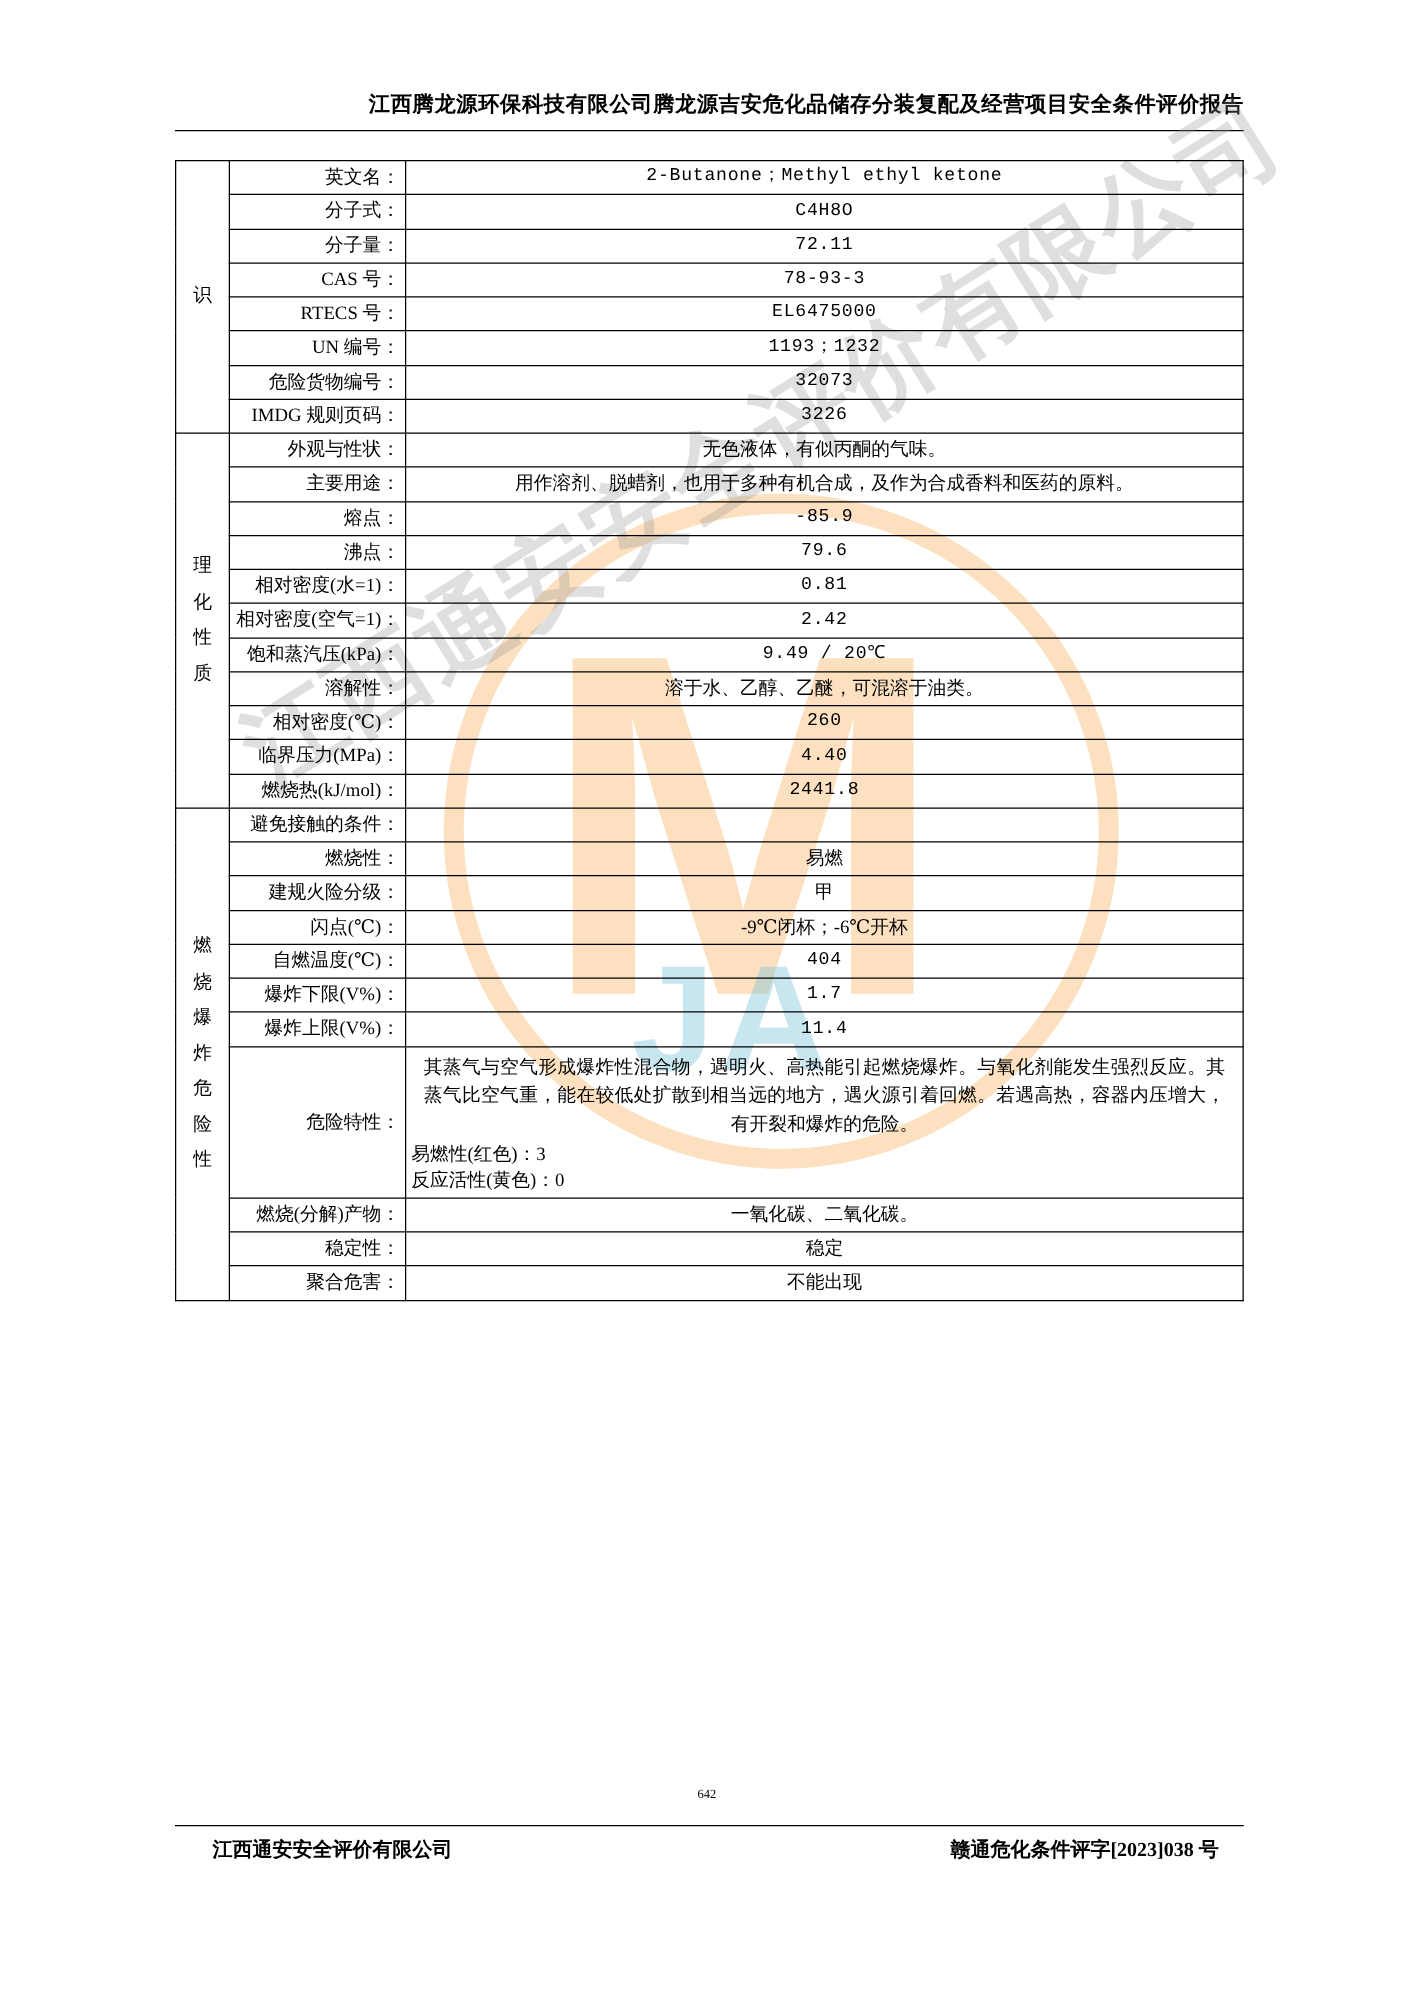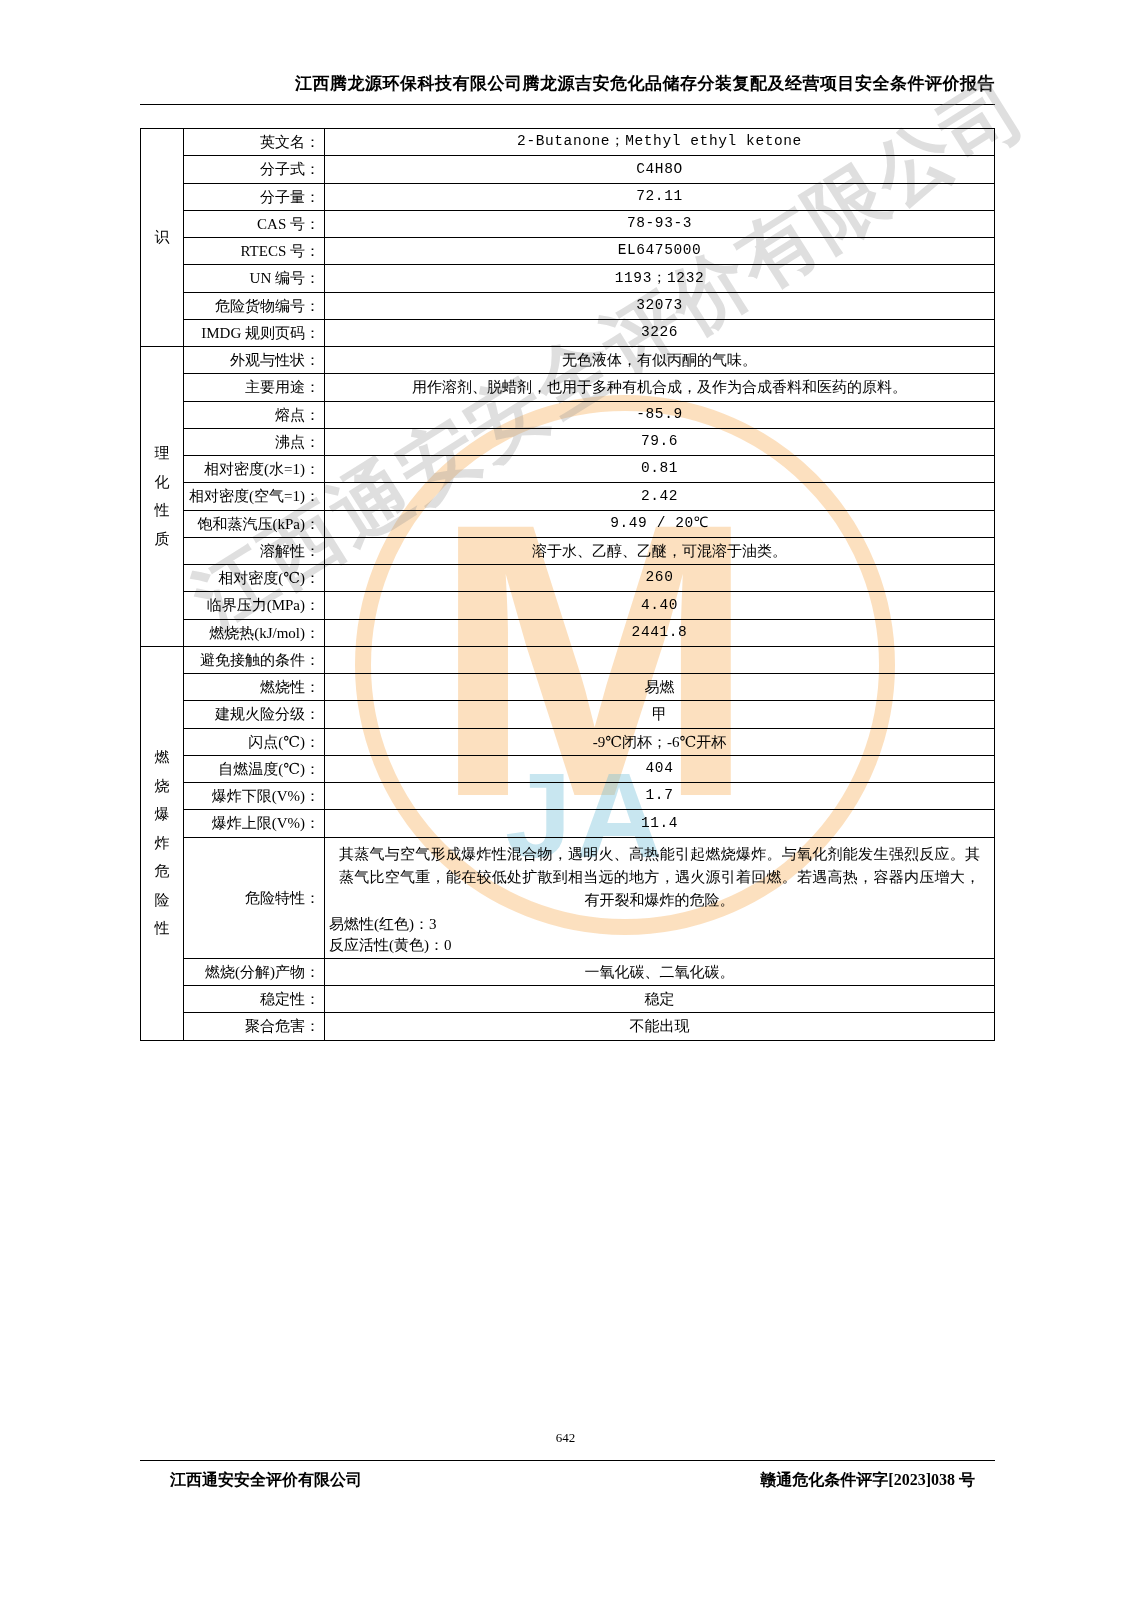--- a/index.html
+++ b/index.html
@@ -164,21 +164,21 @@
     text-align: left;
   }
 
   
   .pagenum {
     position: absolute;
     top: 1430px;
     left: 0;
     width: 1131px;
     text-align: center;
-    font-size: 13px;
+    font-size: 10px;
   }
   .footer-rule {
     position: absolute;
     top: 1460px;
     left: 140px;
     width: 855px;
     border-bottom: 1.6px solid #000;
   }
   .footer {
     position: absolute;

